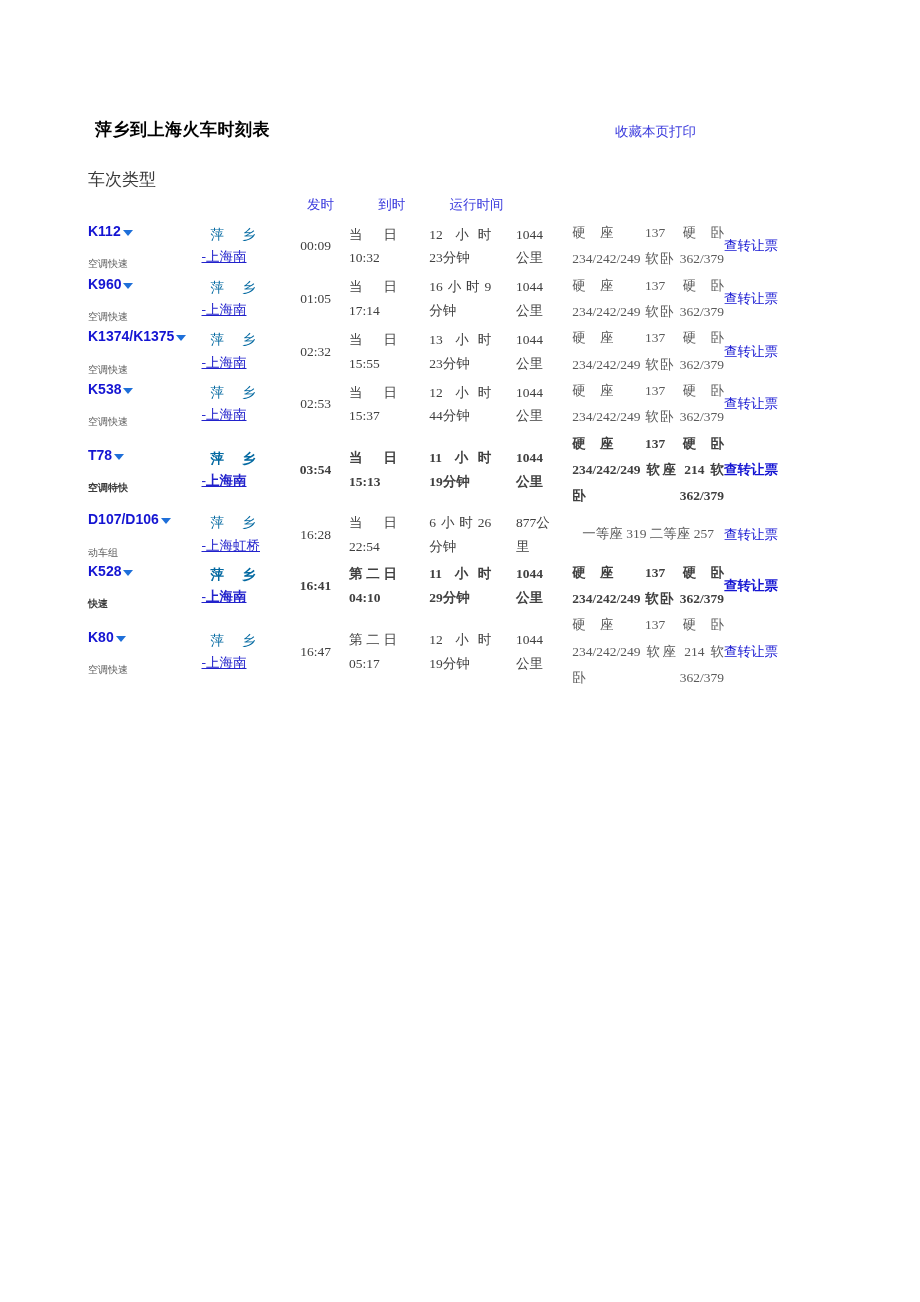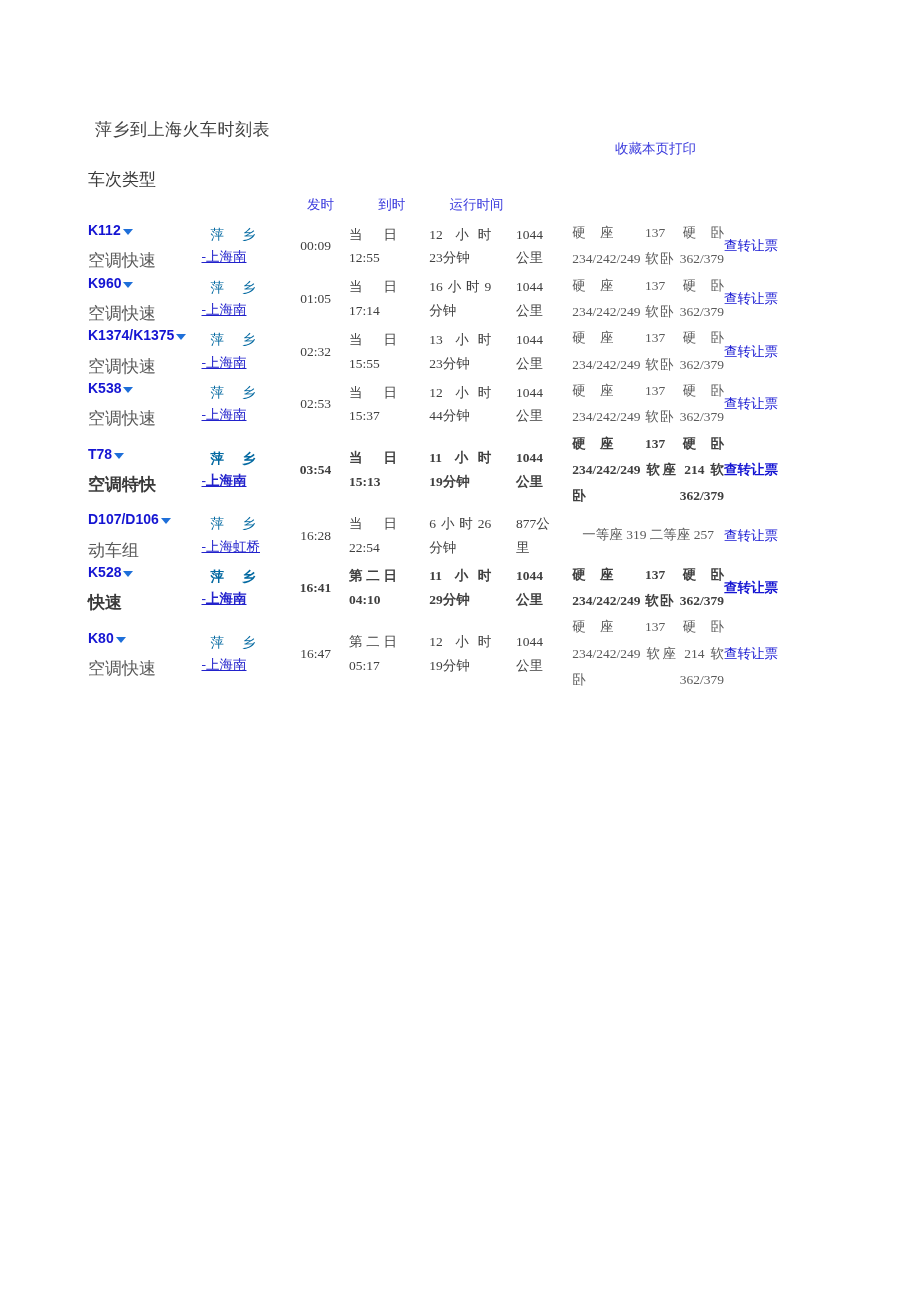--- a/index.html
+++ b/index.html
@@ -9,25 +9,25 @@
     font-family:"Liberation Serif","DejaVu Serif",serif;
     color:#000;
     -webkit-font-smoothing:none;
   }
   .page{position:relative;width:920px;height:1302px;}
 
   
   .head-block{position:absolute;left:95px;top:118px;width:730px;}
   .title{
     font-family:"Liberation Sans","DejaVu Sans",sans-serif;
-    font-size:17px;font-weight:normal;color:#404040;letter-spacing:.5px;
+    font-size:17px;font-weight:bold;color:#000000;letter-spacing:.5px;
     display:inline-block;vertical-align:top;
   }
   .head-links{
-    position:absolute;left:520px;top:22px;
+    position:absolute;left:520px;top:5px;
     font-size:13.5px;color:#3b3bdd;white-space:nowrap;
     font-family:"Liberation Serif","DejaVu Serif",serif;
     text-align:right;
   }
   .head-links a{color:#3b3bdd;text-decoration:none;cursor:pointer;}
 
   .typelabel{
     position:absolute;left:88px;top:168px;
     font-size:17px;color:#3a3a3a;
     font-family:"Liberation Serif","DejaVu Serif",serif;
@@ -71,21 +71,21 @@
     font-family:"Liberation Sans","DejaVu Sans",sans-serif;
     text-decoration:none;cursor:pointer;line-height:1.45;
     display:inline;
   }
   .caret{
     display:inline-block;width:0;height:0;margin-left:2px;
     border-left:5px solid transparent;border-right:5px solid transparent;
     border-top:6px solid #1e6fd9;vertical-align:middle;cursor:pointer;
   }
   .no-type{
-    display:block;color:#5a5a5a;font-size:17px;margin-top:9px;
+    display:block;color:#5a5a5a;font-size:10px;margin-top:16px;
     font-family:Liberation Serif, serif;
   }
 
   
   .st-cell{line-height:1.65;}
   .st-from{
     display:block;color:#0369a1;text-align:justify;text-align-last:justify;
     width:45px;margin:0 auto 0 12px;text-decoration:none;cursor:pointer;
   }
   .st-to{
@@ -175,21 +175,21 @@
     <tbody id="tt-body">
         <tr>
           <td class="no-cell"><a class="no-link">K112</a><span class="caret"></span><span class="no-type">空调快速</span></td>
           <td class="st-cell">
             <a class="st-from">萍乡</a>
             <a class="st-to">-上海南</a>
           </td>
           <td class="dep">00:09</td>
           <td class="arr">
             <span class="day">当日</span>
-            <span class="tm">12:55</span>
+            <span class="tm">10:32</span>
           </td>
           <td class="run">
             <span class="r1">12 小时</span>
             <span class="r2">23分钟</span>
           </td>
           <td class="dist">
             <span class="d1">1044</span>
             <span class="d2">公里</span>
           </td>
           <td class="price">硬座 137 硬卧 234/242/249 软卧 362/379</td>

